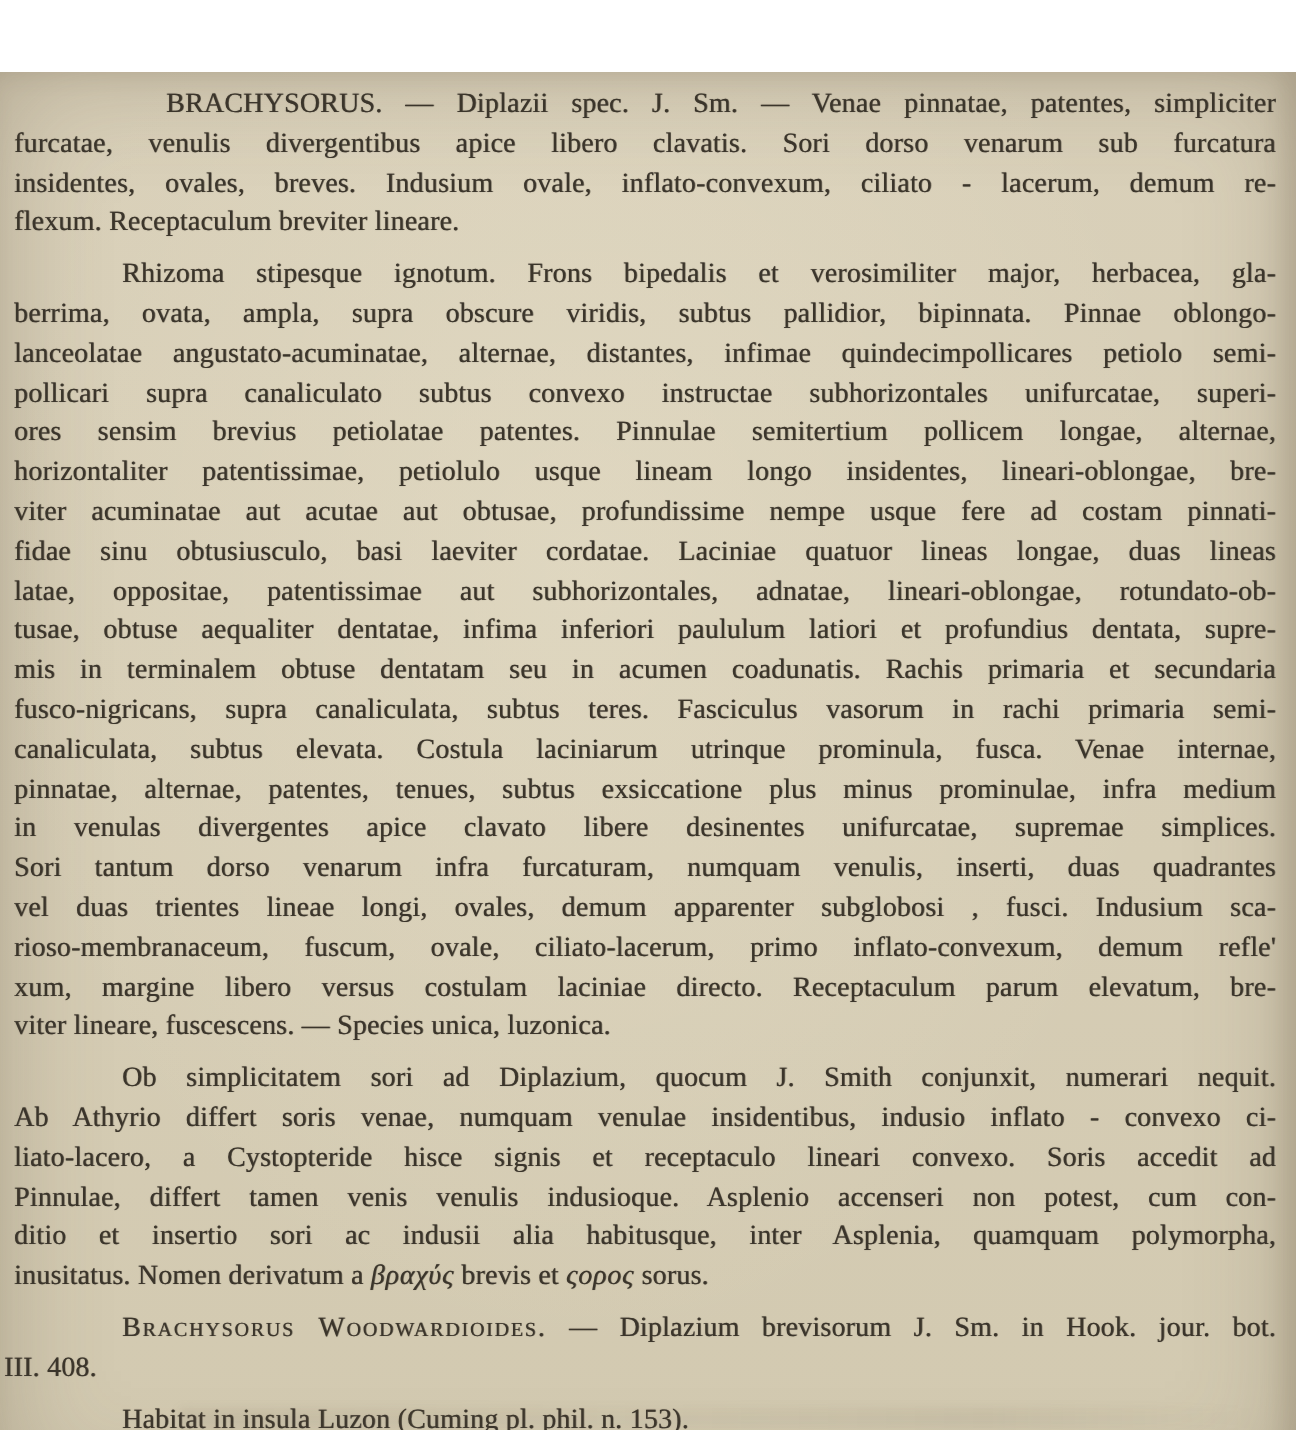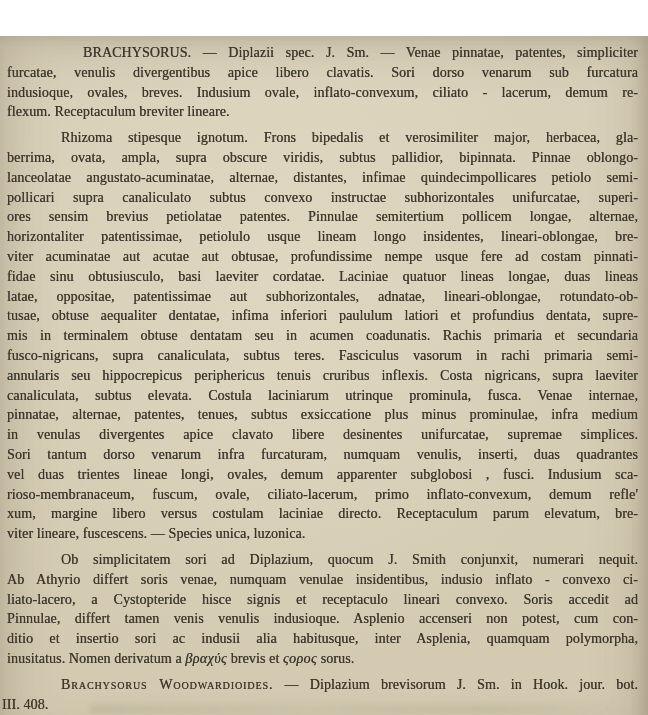--- a/index.html
+++ b/index.html
@@ -60,37 +60,36 @@
   }
 </style>
 </head>
 <body>
 
 <div class="page">
   <div class="text-block">
       <div class="paragraph">
         <div class="line just indent-lg">BRACHYSORUS. — Diplazii spec. J. Sm. — Venae pinnatae, patentes, simpliciter</div>
         <div class="line just">furcatae, venulis divergentibus apice libero clavatis. Sori dorso venarum sub furcatura</div>
-        <div class="line just">indusioque, ovales, breves. Indusium ovale, inflato-convexum, ciliato - lacerum, demum re-</div>
+        <div class="line just">insidentes, ovales, breves. Indusium ovale, inflato-convexum, ciliato - lacerum, demum re-</div>
         <div class="line">flexum. Receptaculum breviter lineare.</div>
       </div>
       <div class="paragraph">
         <div class="line just indent">Rhizoma stipesque ignotum. Frons bipedalis et verosimiliter major, herbacea, gla-</div>
         <div class="line just">berrima, ovata, ampla, supra obscure viridis, subtus pallidior, bipinnata. Pinnae oblongo-</div>
         <div class="line just">lanceolatae angustato-acuminatae, alternae, distantes, infimae quindecimpollicares petiolo semi-</div>
         <div class="line just">pollicari supra canaliculato subtus convexo instructae subhorizontales unifurcatae, superi-</div>
         <div class="line just">ores sensim brevius petiolatae patentes. Pinnulae semitertium pollicem longae, alternae,</div>
         <div class="line just">horizontaliter patentissimae, petiolulo usque lineam longo insidentes, lineari-oblongae, bre-</div>
         <div class="line just">viter acuminatae aut acutae aut obtusae, profundissime nempe usque fere ad costam pinnati-</div>
         <div class="line just">fidae sinu obtusiusculo, basi laeviter cordatae. Laciniae quatuor lineas longae, duas lineas</div>
         <div class="line just">latae, oppositae, patentissimae aut subhorizontales, adnatae, lineari-oblongae, rotundato-ob-</div>
         <div class="line just">tusae, obtuse aequaliter dentatae, infima inferiori paululum latiori et profundius dentata, supre-</div>
         <div class="line just">mis in terminalem obtuse dentatam seu in acumen coadunatis. Rachis primaria et secundaria</div>
         <div class="line just">fusco-nigricans, supra canaliculata, subtus teres. Fasciculus vasorum in rachi primaria semi-</div>
-        <div class="line just">annularis seu hippocrepicus periphericus tenuis cruribus inflexis. Costa nigricans, supra laeviter</div>
         <div class="line just">canaliculata, subtus elevata. Costula laciniarum utrinque prominula, fusca. Venae internae,</div>
         <div class="line just">pinnatae, alternae, patentes, tenues, subtus exsiccatione plus minus prominulae, infra medium</div>
         <div class="line just">in venulas divergentes apice clavato libere desinentes unifurcatae, supremae simplices.</div>
         <div class="line just">Sori tantum dorso venarum infra furcaturam, numquam venulis, inserti, duas quadrantes</div>
         <div class="line just">vel duas trientes lineae longi, ovales, demum apparenter subglobosi , fusci. Indusium sca-</div>
         <div class="line just">rioso-membranaceum, fuscum, ovale, ciliato-lacerum, primo inflato-convexum, demum refle'</div>
         <div class="line just">xum, margine libero versus costulam laciniae directo. Receptaculum parum elevatum, bre-</div>
         <div class="line">viter lineare, fuscescens. — Species unica, luzonica.</div>
       </div>
       <div class="paragraph">

